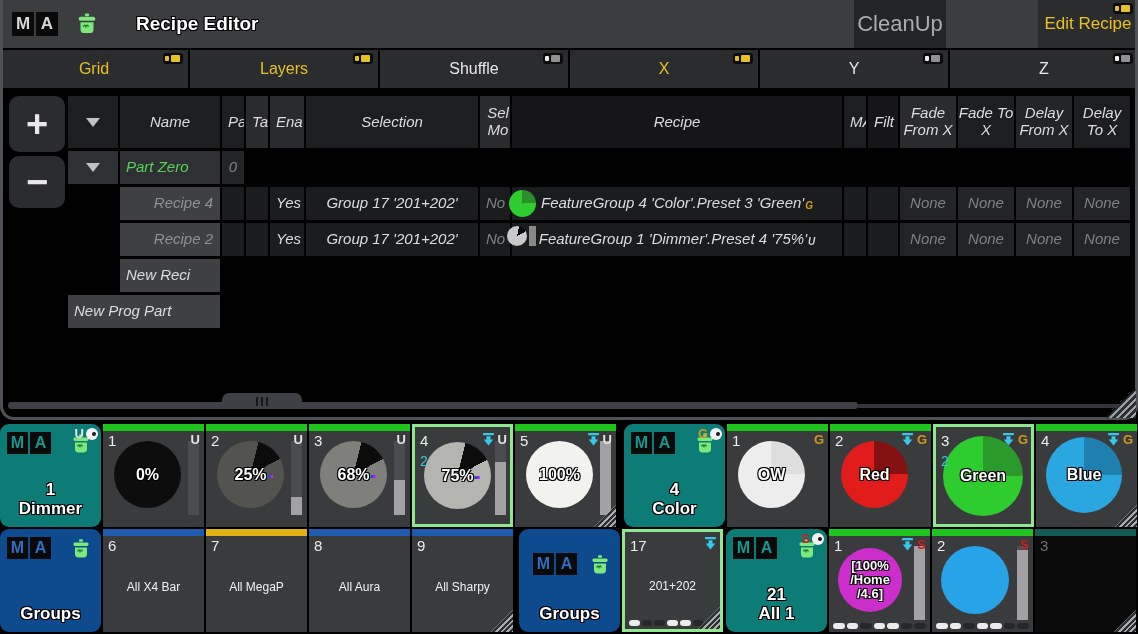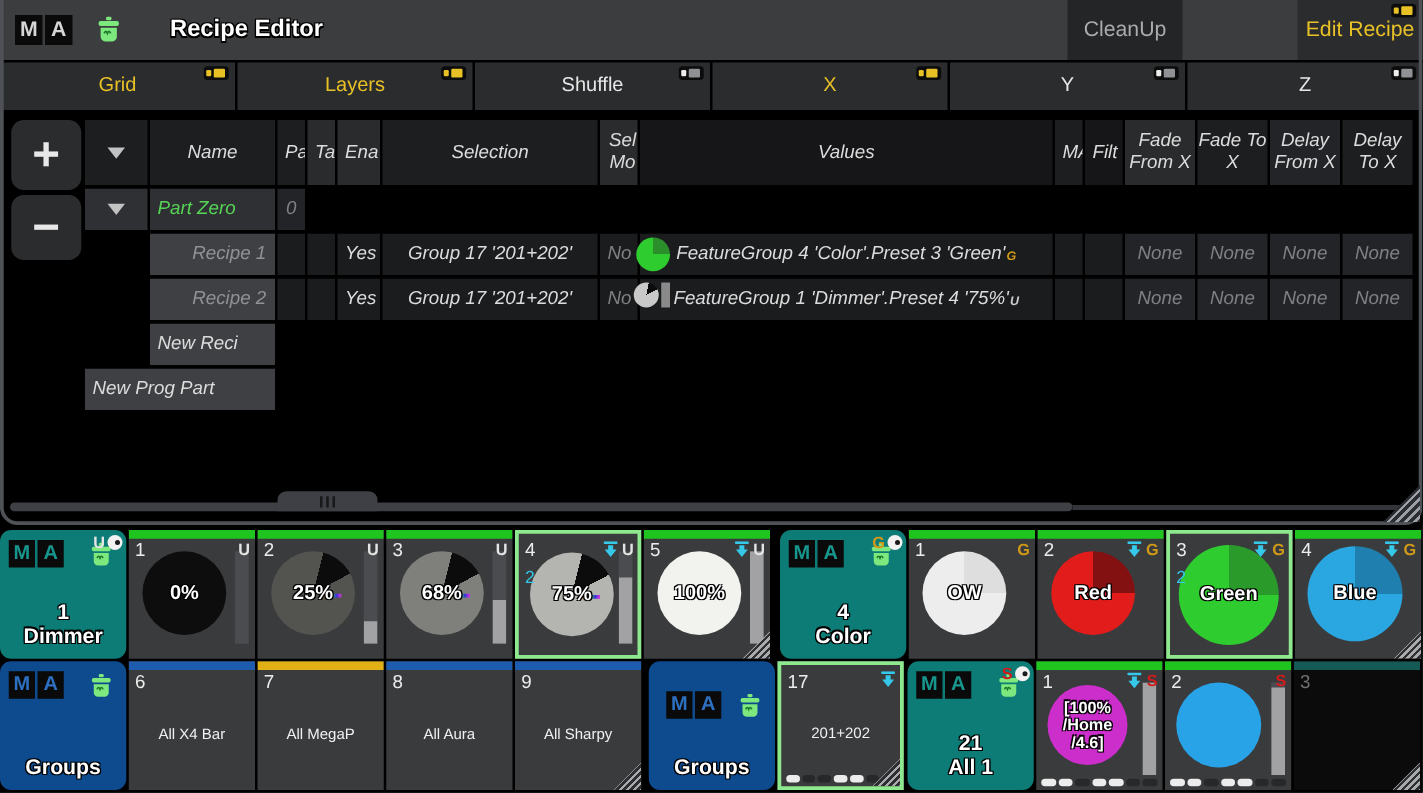--- a/index.html
+++ b/index.html
@@ -19,21 +19,21 @@
   
   #titlebar { position:absolute; left:0; top:0; width:1138px; height:48px; background:#3c3d3f; display:flex; align-items:center; }
   .ma-logo { display:flex; gap:2px; }
   .ma-logo b { width:22px; height:24px; background:#0a0a0a; color:#d6d6d6; font-size:17px;
                display:flex; align-items:center; justify-content:center; }
   #titlebar .ma-logo { margin-left:12px; }
   .pot { width:26px; height:26px; }
   #titlebar .pot { margin-left:16px; }
   #title-text { margin-left:36px; color:#fff; font-size:19px; font-weight:bold; }
   #cleanup-btn { position:absolute; right:192px; top:0; width:92px; height:48px; background:#232527;
-                 color:#a9abad; font-size:17px; display:flex; align-items:center; justify-content:center; }
+                 color:#a9abad; font-size:22px; display:flex; align-items:center; justify-content:center; }
   #edit-recipe-btn { position:absolute; right:0; top:0; width:190px; height:48px; background:#2b2c2e;
                  color:#e8c127; font-size:17px; display:flex; align-items:center; justify-content:center;
                  text-align:center; width:100px; line-height:1.1; }
   .tab-ind { position:absolute; top:3px; right:5px; width:20px; height:11px; background:#0c0c0c;
              border-radius:3px; display:flex; align-items:center; padding:0 2px; gap:2px; }
   .tab-ind i { display:block; border-radius:1px; }
   .tab-ind .a { width:4px; height:5px; } .tab-ind .b { width:9px; height:7px; }
   .tab-ind.yellow .a, .tab-ind.yellow .b { background:#e8c127; }
   .tab-ind.gray .a { background:#ececec; } .tab-ind.gray .b { background:#8f9194; }
 
@@ -213,35 +213,35 @@
 
     <div class="cell hdr bg-d">
         <span class="tri"></span>
       </div>
     <div class="cell hdr bg-d">Name</div>
     <div class="cell hdr bg-d left">Par</div>
     <div class="cell hdr bg-l left">Tag</div>
     <div class="cell hdr bg-l left">Ena</div>
     <div class="cell hdr bg-d">Selection</div>
     <div class="cell hdr bg-l left" style="white-space:normal;">Sel Mo</div>
-    <div class="cell hdr bg-xd">Values</div>
+    <div class="cell hdr bg-xd">Recipe</div>
     <div class="cell hdr bg-d left">MA</div>
     <div class="cell hdr bg-xd left">Filt</div>
     <div class="cell hdr bg-l" style="white-space:normal;text-align:center;">Fade From X</div>
     <div class="cell hdr bg-d" style="white-space:normal;text-align:center;">Fade To X</div>
     <div class="cell hdr bg-m" style="white-space:normal;text-align:center;">Delay From X</div>
     <div class="cell hdr bg-d" style="white-space:normal;text-align:center;">Delay To X</div>
 
     <div class="cell bg-pz" style="grid-row:2;grid-column:1;">
         <span class="tri"></span>
       </div>
     <div class="cell bg-pz left grn" style="grid-row:2;grid-column:2;">Part Zero</div>
     <div class="cell bg-m gray-t" style="grid-row:2;grid-column:3;">0</div>
 
-    <div class="cell bg-name right name-dim" style="grid-row:3;grid-column:2;">Recipe 1</div>
+    <div class="cell bg-name right name-dim" style="grid-row:3;grid-column:2;">Recipe 4</div>
     <div class="cell bg-row" style="grid-row:3;grid-column:3;"></div>
     <div class="cell bg-row" style="grid-row:3;grid-column:4;"></div>
     <div class="cell bg-row left" style="grid-row:3;grid-column:5;">Yes</div>
     <div class="cell bg-row" style="grid-row:3;grid-column:6;">Group 17 '201+202'</div>
     <div class="cell bg-row left gray-t" style="grid-row:3;grid-column:7;overflow:visible;">
       <span>No</span>
       <span class="selmo-icon pie color1"></span>
     </div>
     <div class="cell bg-row" style="grid-row:3;grid-column:8;">
       <span>FeatureGroup 4 'Color'.Preset 3 'Green'</span>

